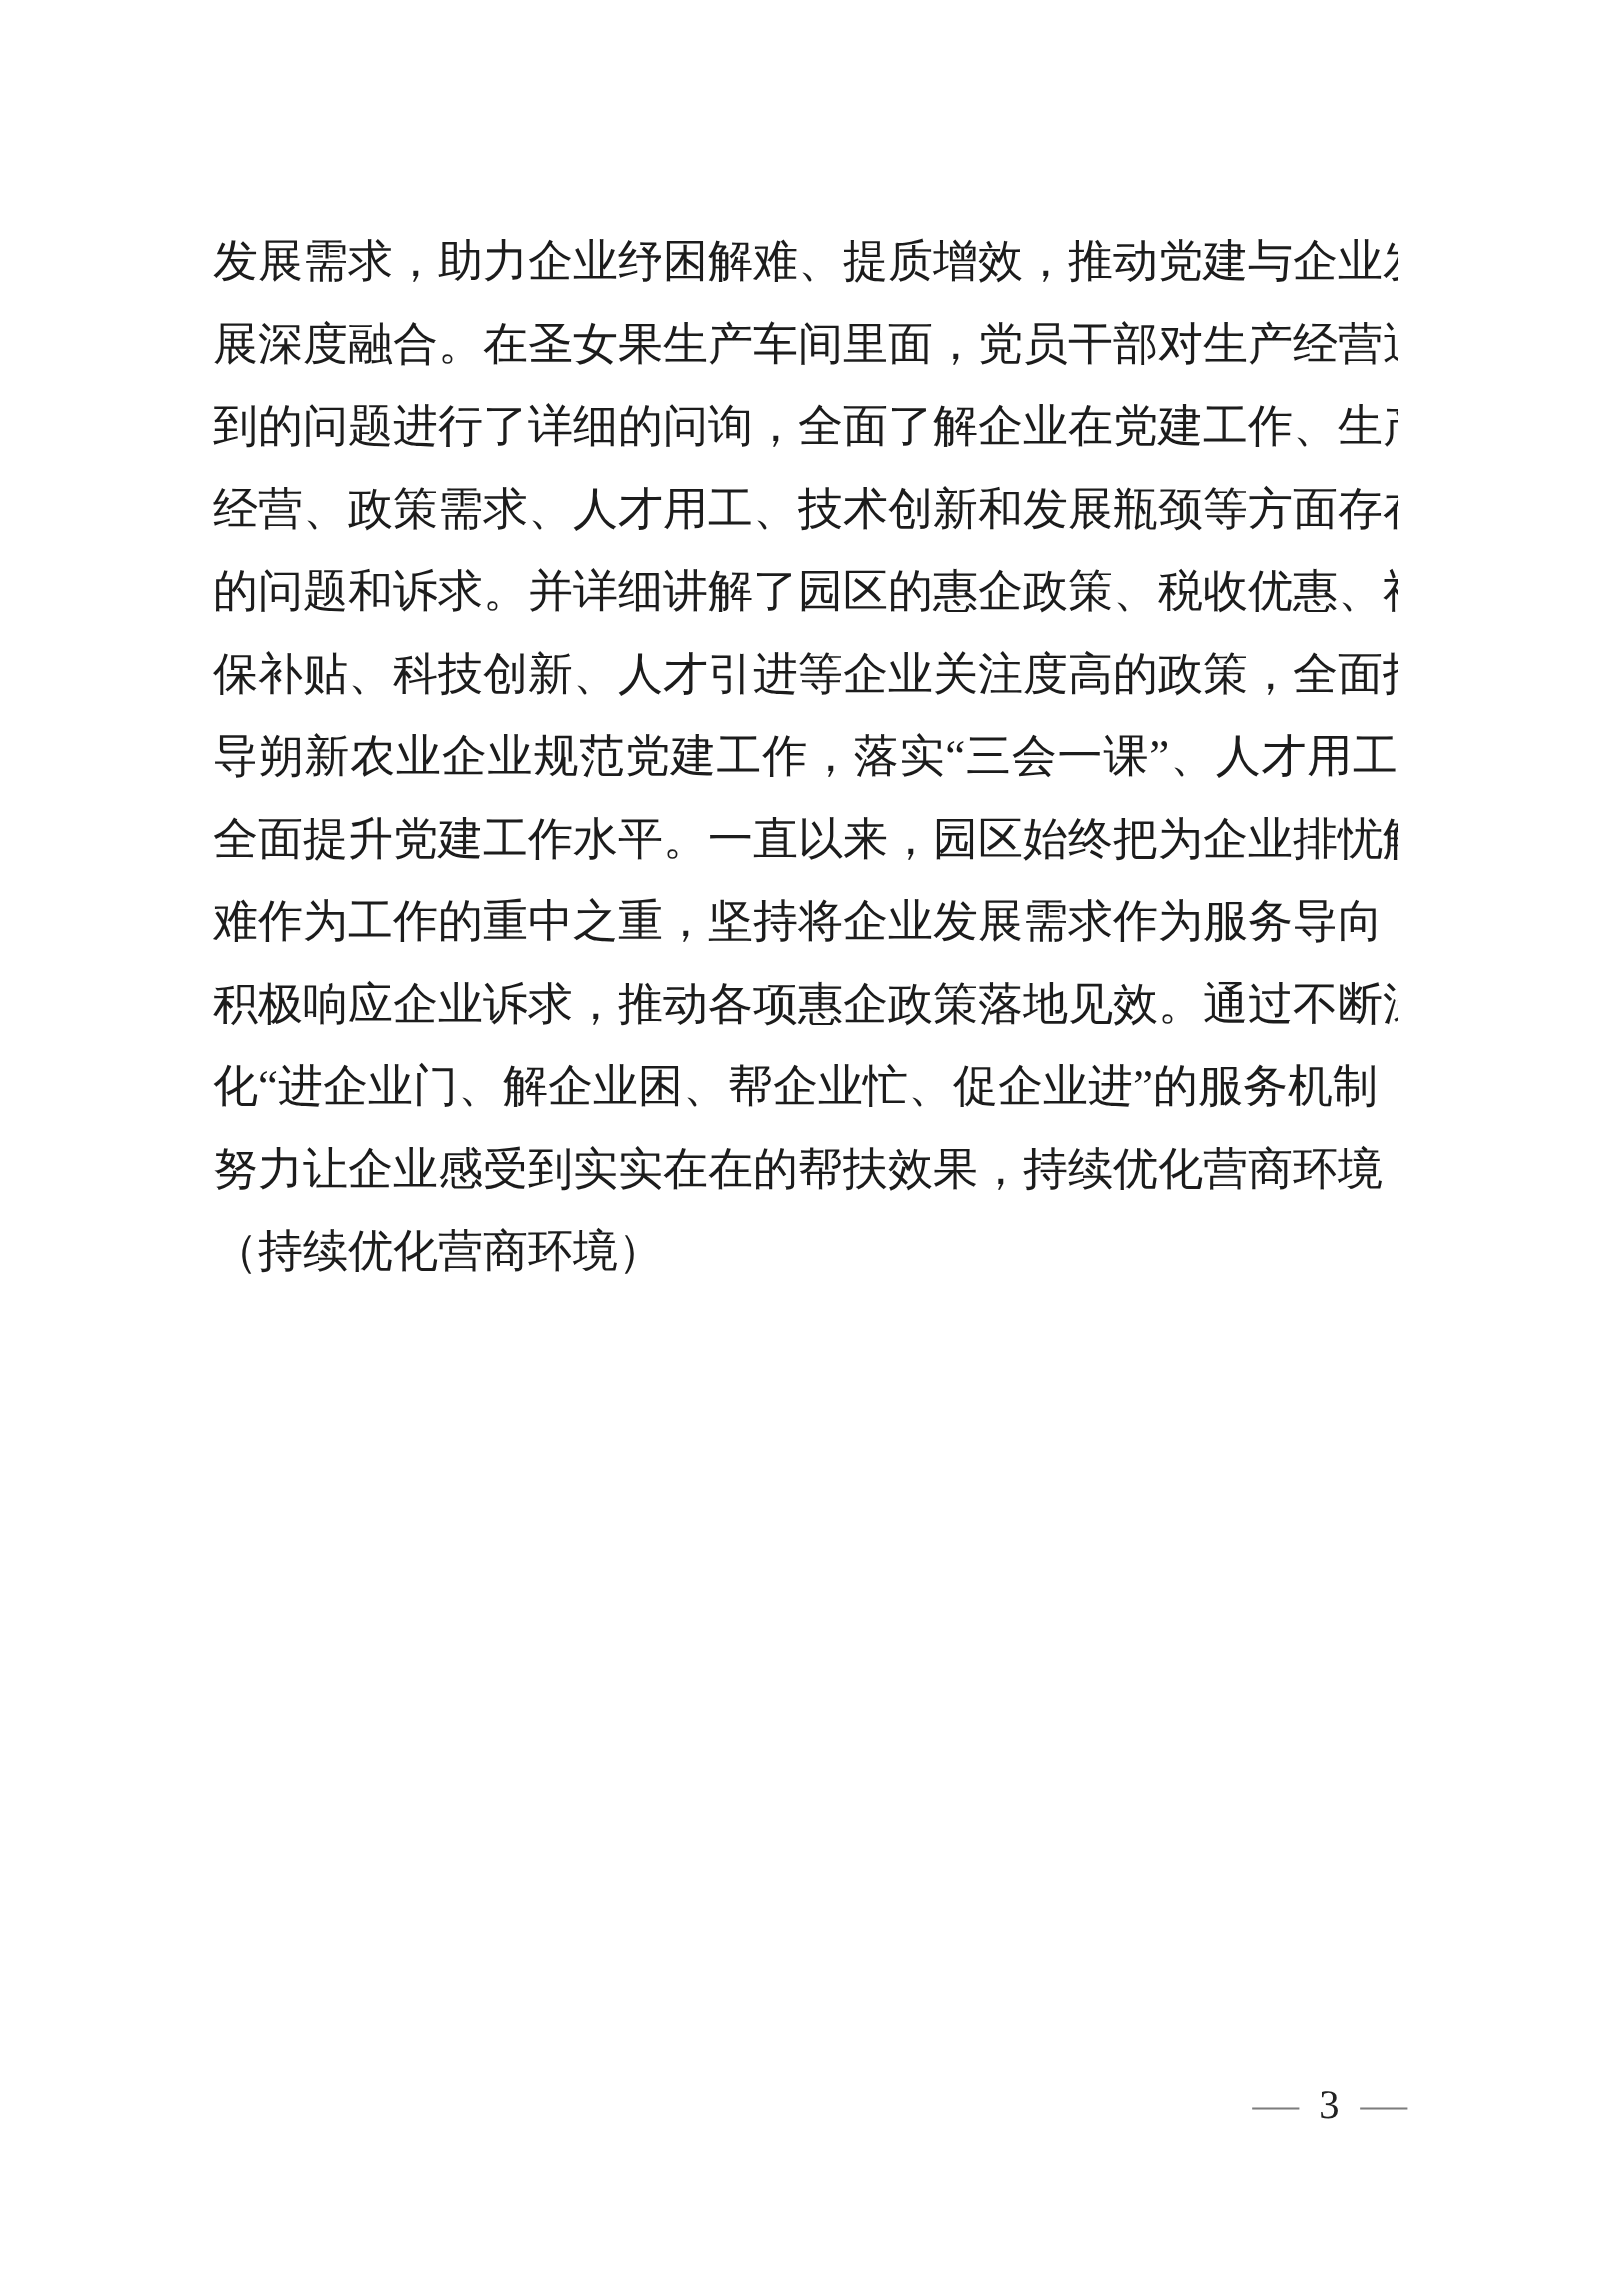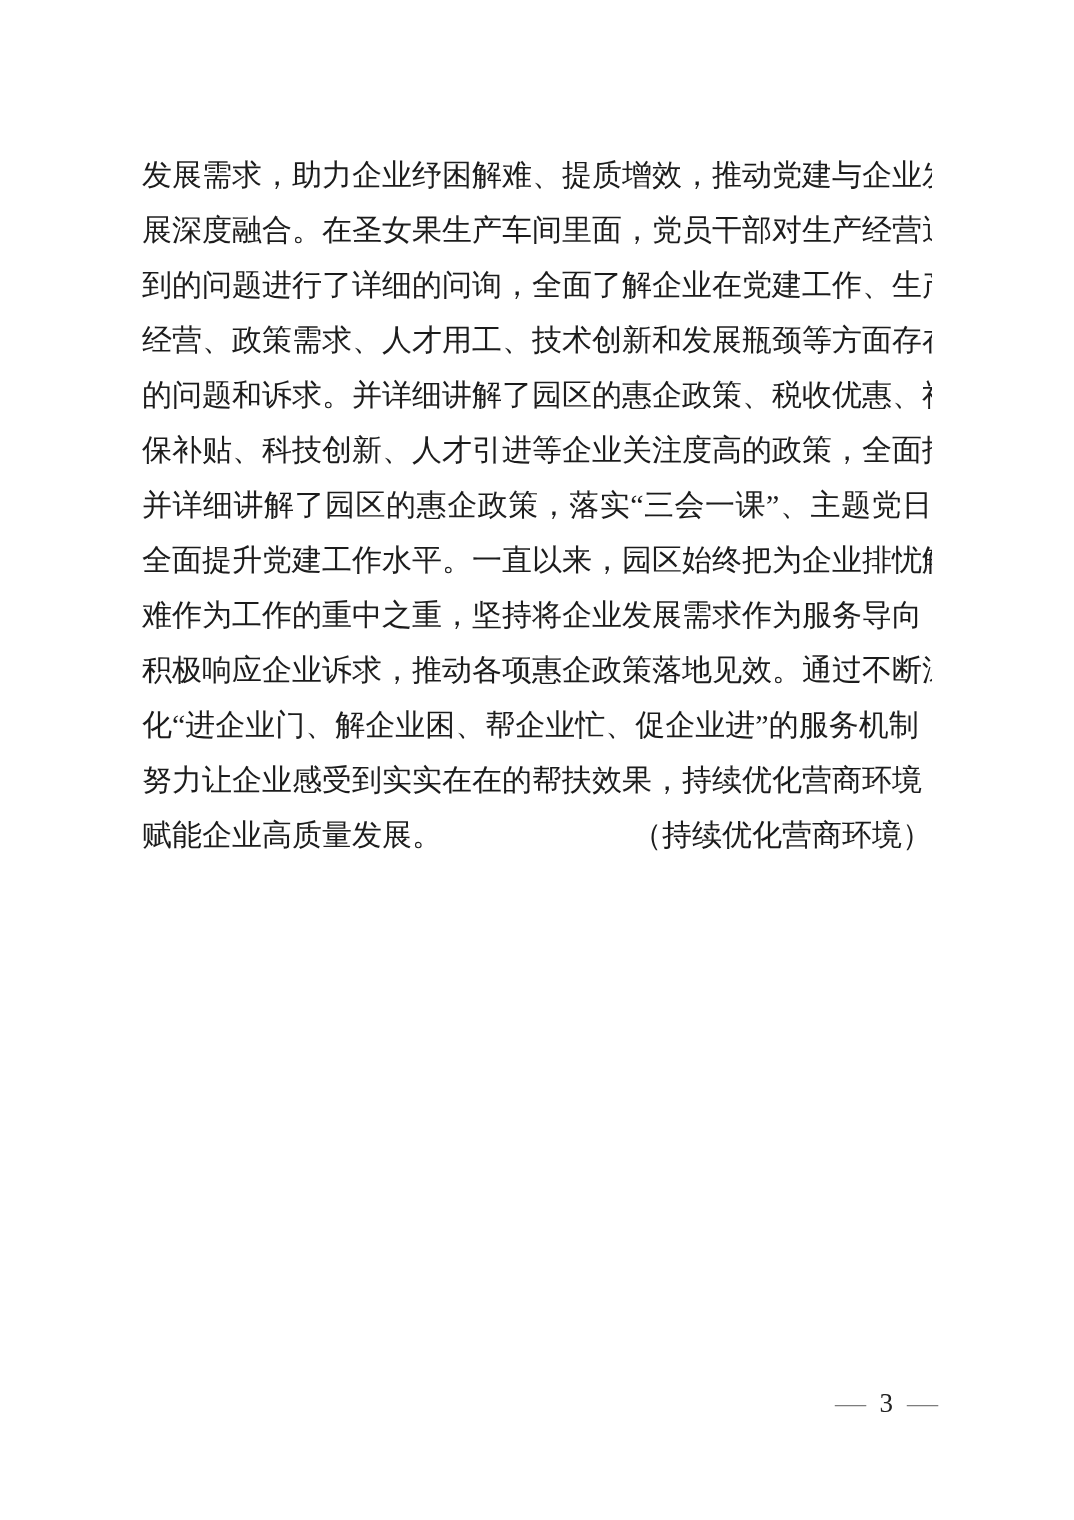--- a/index.html
+++ b/index.html
@@ -65,28 +65,27 @@
 
 <div class="page">
 
   <div class="body-text">
     <div class="line">发展需求，助力企业纾困解难、提质增效，推动党建与企业发</div>
     <div class="line">展深度融合。在圣女果生产车间里面，党员干部对生产经营遇</div>
     <div class="line">到的问题进行了详细的问询，全面了解企业在党建工作、生产</div>
     <div class="line">经营、政策需求、人才用工、技术创新和发展瓶颈等方面存在</div>
     <div class="line">的问题和诉求。并详细讲解了园区的惠企政策、税收优惠、社</div>
     <div class="line">保补贴、科技创新、人才引进等企业关注度高的政策，全面指</div>
-    <div class="line">并详细讲解了园区的惠企政策，落实“三会一课”、主题党日</div>
+    <div class="line">导朔新农业企业规范党建工作，落实“三会一课”、人才用工</div>
     <div class="line">全面提升党建工作水平。一直以来，园区始终把为企业排忧解</div>
     <div class="line">难作为工作的重中之重，坚持将企业发展需求作为服务导向，</div>
     <div class="line">积极响应企业诉求，推动各项惠企政策落地见效。通过不断深</div>
     <div class="line">化“进企业门、解企业困、帮企业忙、促企业进”的服务机制，</div>
     <div class="line">努力让企业感受到实实在在的帮扶效果，持续优化营商环境，</div>
     <div class="last-line">
-      <span>赋能企业高质量发展。</span>
       <span>（持续优化营商环境）</span>
     </div>
   </div>
 
   <div class="footer">
     <span class="dash">—</span>
     <span class="num">3</span>
     <span class="dash">—</span>
   </div>
 

